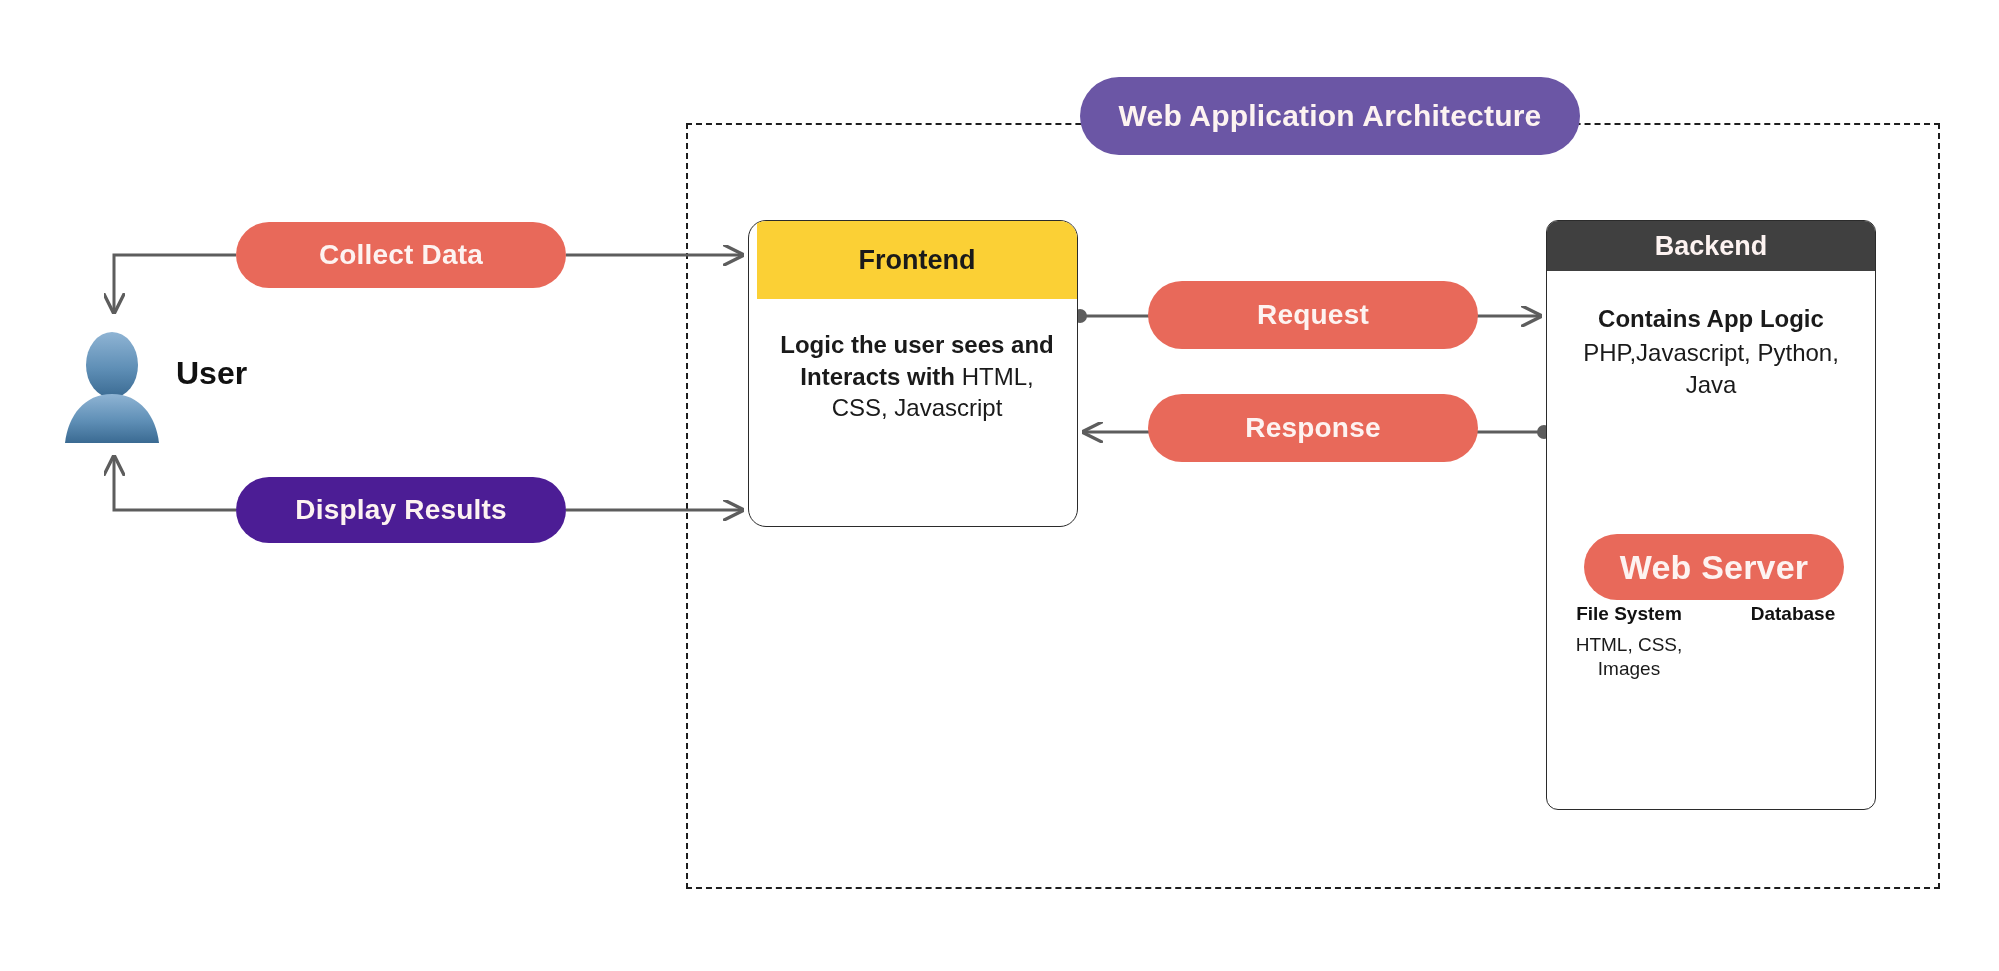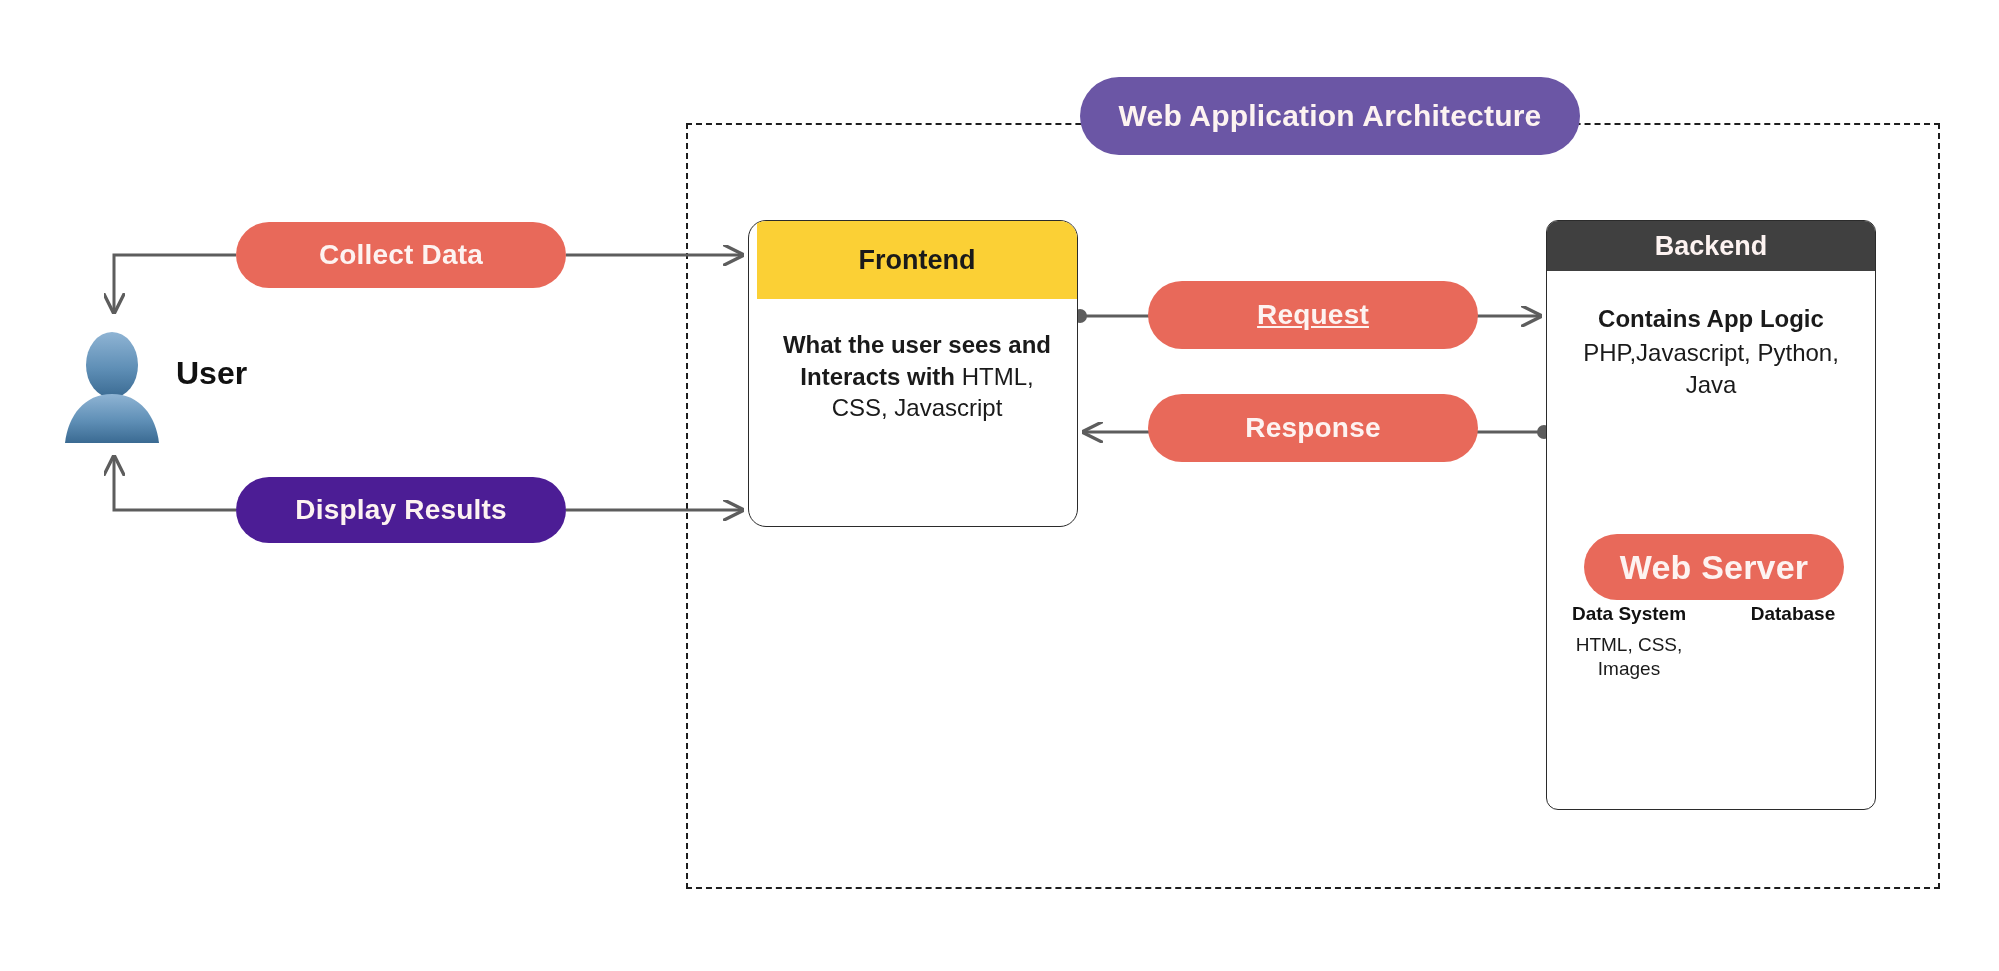--- a/index.html
+++ b/index.html
@@ -20,21 +20,21 @@
     box-sizing:border-box;text-align:center;line-height:1;
   }
 
   #badge-title{
     left:1080px;top:77px;width:500px;height:78px;
     background:#6b56a5;font-size:30px;border-radius:999px;
   }
 
   #pill-collect{left:236px;top:222px;width:330px;height:66px;background:#e8695a;font-size:28px;}
   #pill-display{left:236px;top:477px;width:330px;height:66px;background:#4c1d95;font-size:28px;}
-  #pill-request{left:1148px;top:281px;width:330px;height:68px;background:#e8695a;font-size:28px;text-decoration:underline;}
+  #pill-request{left:1148px;top:281px;width:330px;height:68px;background:#e8695a;font-size:28px;}
   #pill-response{left:1148px;top:394px;width:330px;height:68px;background:#e8695a;font-size:28px;}
   #pill-webserver{left:1584px;top:534px;width:260px;height:66px;background:#e8695a;font-size:34px;}
 
   
   #frontend{
     position:absolute;left:748px;top:220px;width:330px;height:307px;
     background:#ffffff;border:1.5px solid #2b2b2b;border-radius:18px;
     box-sizing:border-box;overflow:hidden;padding-left:8px;
   }
   #frontend-header{
@@ -134,32 +134,32 @@
   <div class="pill" id="pill-request">
     <span>Request</span>
   </div>
   <div class="pill" id="pill-response">
     <span>Response</span>
   </div>
 
   <div id="frontend">
     <div id="frontend-header">Frontend</div>
     <div id="frontend-body">
-      <b>What the user sees and Interacts with</b><span> HTML, CSS, Javascript</span>
+      <b>Logic the user sees and Interacts with</b><span> HTML, CSS, Javascript</span>
     </div>
   </div>
 
   <div id="backend">
     <div id="backend-header">Backend</div>
     <div id="backend-body">
       <span class="strong">Contains App Logic</span><span>PHP,Javascript, Python, Java</span>
     </div>
     <div id="backend-columns">
       <div class="bcol">
-        <div class="bcol-title">Data System</div>
+        <div class="bcol-title">File System</div>
         <div class="bcol-text">HTML, CSS, Images</div>
       </div>
       <div class="bcol">
         <div class="bcol-title">Database</div>
       </div>
     </div>
   </div>
 
   <div class="pill" id="pill-webserver">
     <span>Web Server</span>

